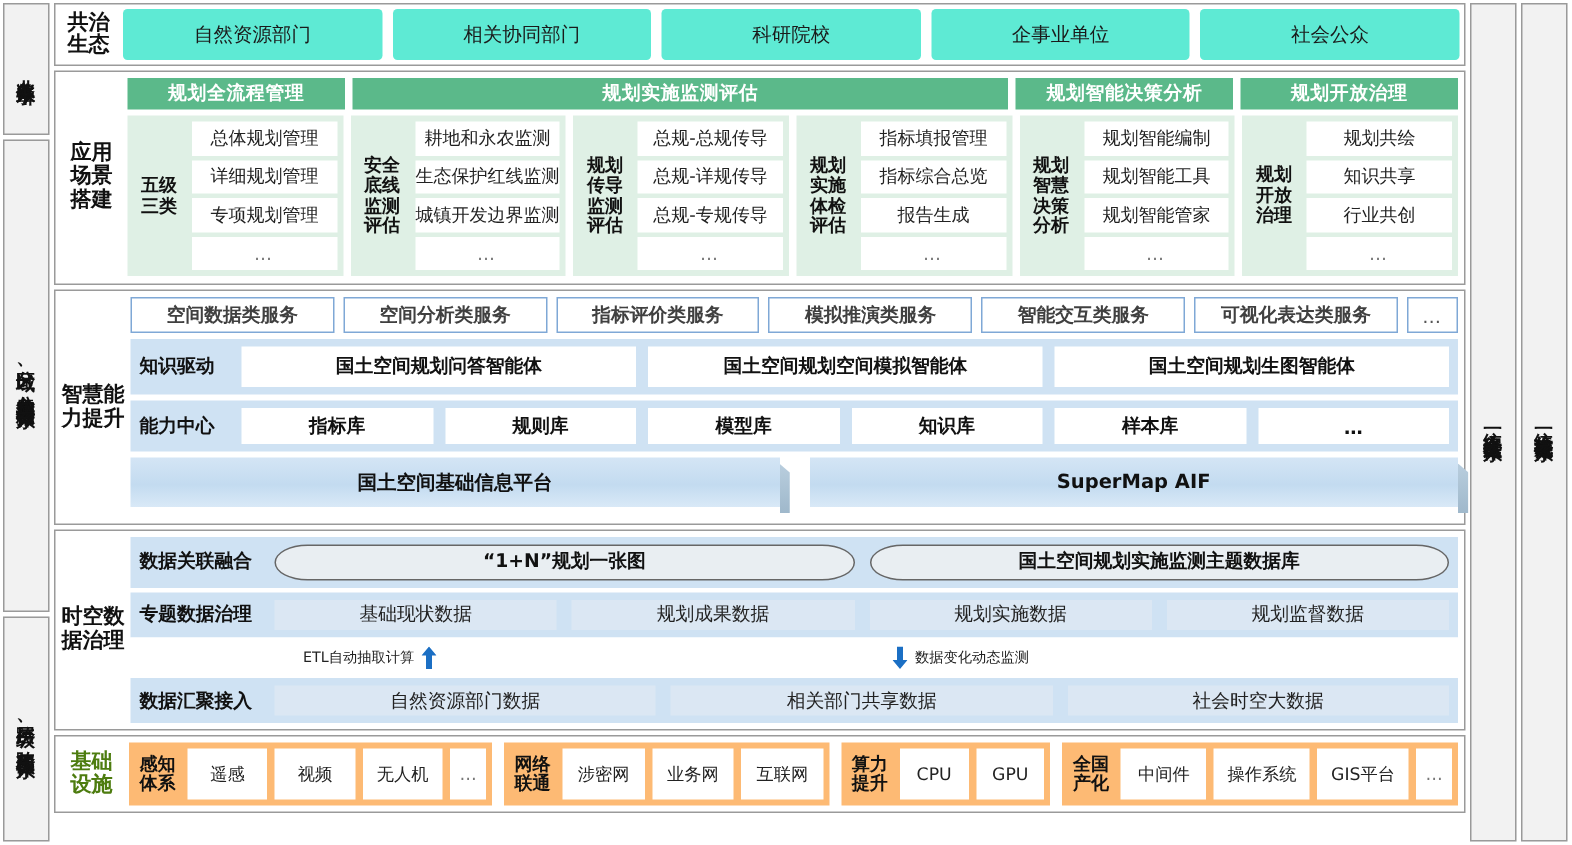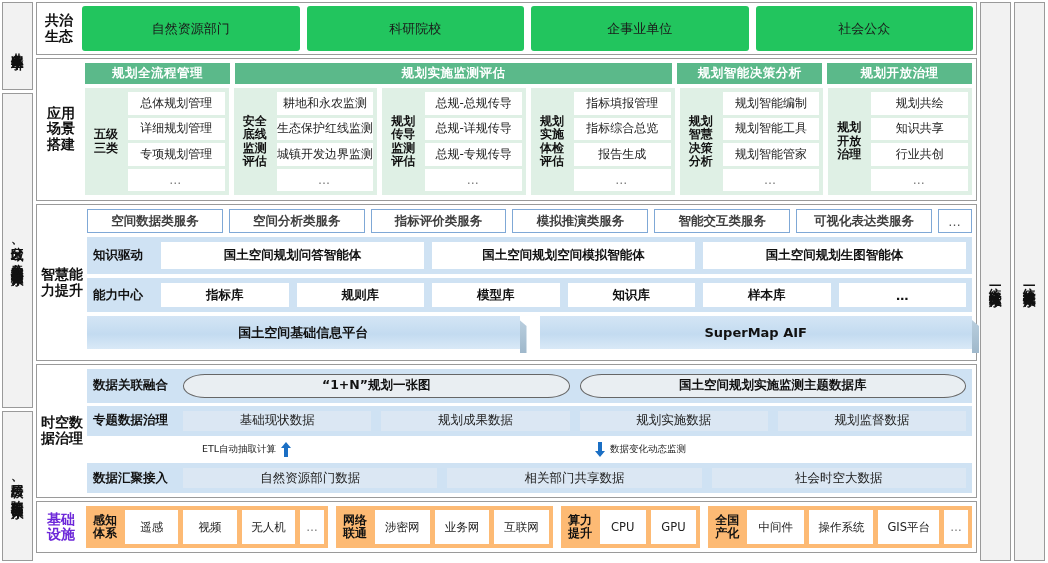--- a/index.html
+++ b/index.html
@@ -36,29 +36,29 @@
     font-weight:bold; font-size:12.5px; color:#111; line-height:1.06;
     writing-mode:vertical-rl; text-orientation:upright; letter-spacing:1px;
   }
 
   
   #main{ flex:1 1 auto; display:flex; flex-direction:column; gap:3px; min-width:0; }
 
   .panel{ border:1px solid #9a9a9a; background:#fff; }
 
   
-  #eco{ display:flex; align-items:stretch; height:53px; padding:3px; gap:4px; }
+  #eco{ display:flex; align-items:stretch; height:42px; padding:3px; gap:4px; }
   .lbl-blk{
     flex:0 0 38px; display:flex; align-items:center; justify-content:center;
     font-weight:bold; font-size:14px; color:#111; line-height:1.08; text-align:center;
   }
   .lbl-blk span{display:block;}
   .eco-items{ flex:1 1 auto; display:flex; gap:7px; align-items:stretch; }
   .eco-chip{
-    flex:1 1 0; background:#22c55e; border-radius:3px;
+    flex:1 1 0; background:#5eead4; border-radius:3px;
     display:flex; align-items:center; justify-content:center;
     font-size:13px; color:#1a1a1a;
   }
 
   
   #apps{ display:flex; padding:4px 4px 5px 4px; gap:4px; height:143px; }
   #apps .lbl-side{
     flex:0 0 40px; display:flex; align-items:center; justify-content:center;
     font-weight:bold; font-size:14px; line-height:1.1; text-align:center; color:#111;
   }
@@ -159,21 +159,21 @@
     position:absolute; display:flex; align-items:center; gap:5px;
     font-size:9.5px; color:#222; white-space:nowrap;
   }
   .arrow-up, .arrow-down{ width:10px; height:15px; position:relative; flex:0 0 10px; }
   .arrow-up svg, .arrow-down svg{ display:block; }
 
   
   #infra{ display:flex; padding:4px; gap:5px; height:52px; align-items:stretch; }
   #infra .lbl-side{
     flex:0 0 40px; display:flex; align-items:center; justify-content:center;
-    font-weight:bold; font-size:14px; line-height:1.1; text-align:center; color:#6d28d9;
+    font-weight:bold; font-size:14px; line-height:1.1; text-align:center; color:#4d7c0f;
   }
   .infra-groups{ flex:1 1 auto; display:flex; gap:8px; }
   .igrp{ background:#fdba74; display:flex; gap:5px; padding:4px; }
   .igrp-name{
     flex:0 0 30px; display:flex; align-items:center; justify-content:center;
     font-weight:bold; font-size:12px; line-height:1.1; text-align:center; color:#111;
   }
   .igrp-items{ display:flex; gap:5px; flex:1 1 auto;border-radius:15px; }
   .iitem{
     background:#fff; display:flex; align-items:center; justify-content:center;
@@ -193,20 +193,21 @@
   </div>
 
   <div id="main">
 
     <div class="panel" id="eco">
       <div class="lbl-blk">
         <span>共治生态</span>
       </div>
       <div class="eco-items">
         <div class="eco-chip">自然资源部门</div>
+        <div class="eco-chip">相关协同部门</div>
         <div class="eco-chip">科研院校</div>
         <div class="eco-chip">企事业单位</div>
         <div class="eco-chip">社会公众</div>
       </div>
     </div>
 
     <div class="panel" id="apps">
       <div class="lbl-side">
         <span>应用场景搭建</span>
       </div>

